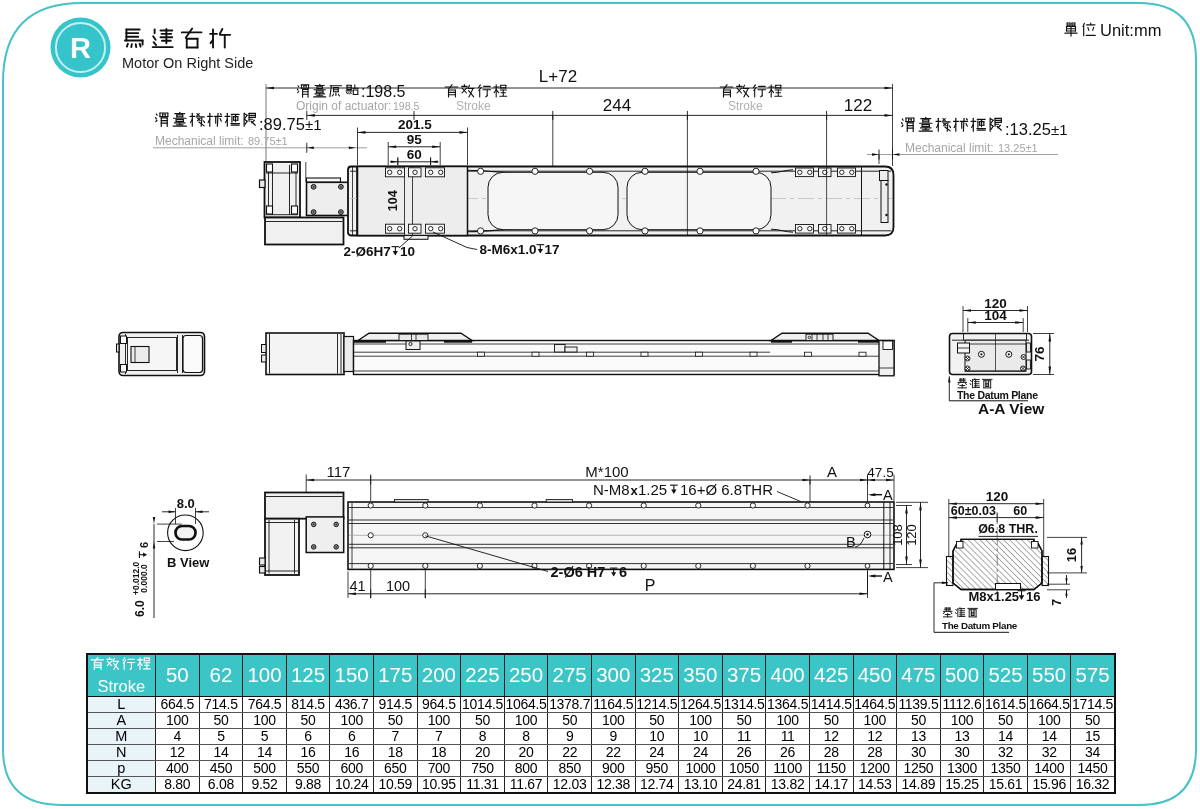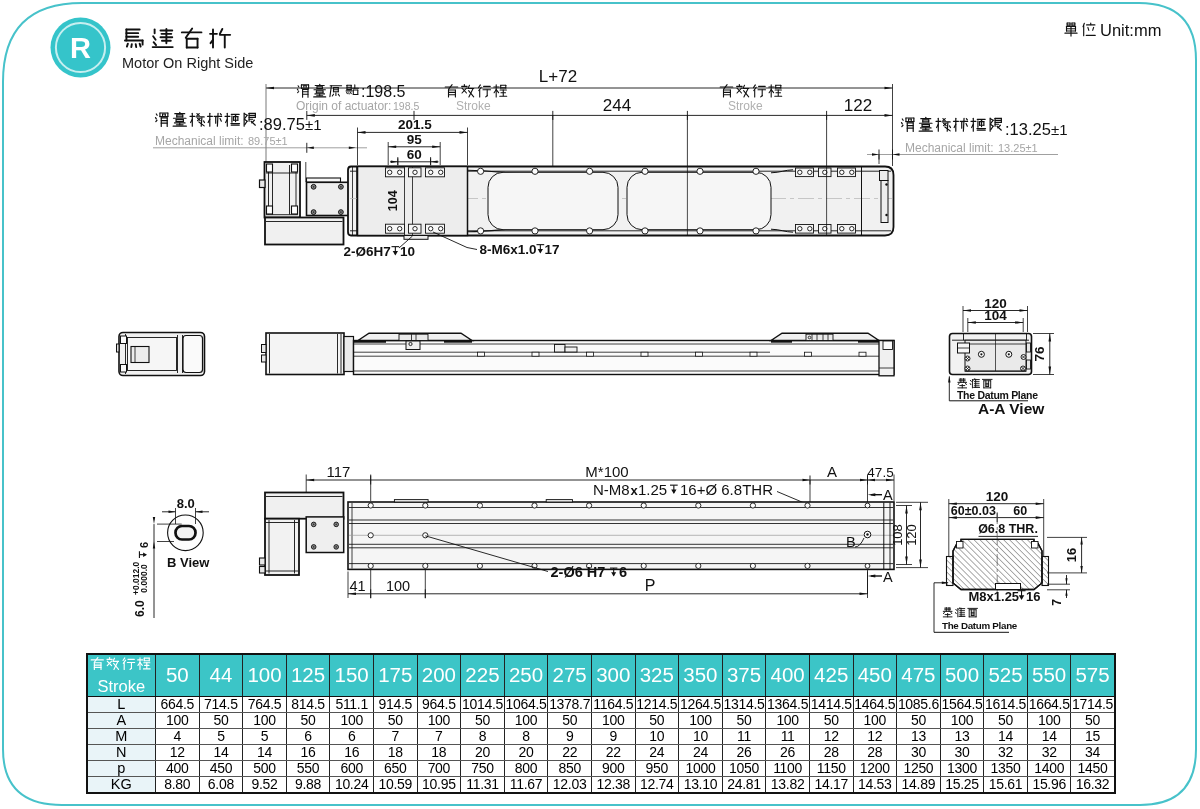--- a/index.html
+++ b/index.html
@@ -1061,21 +1061,21 @@
                 <line x1="54" y1="8" x2="54" y2="26"></line>
                 <line x1="88" y1="8" x2="88" y2="26"></line>
                 <line x1="54" y1="26" x2="88" y2="26"></line>
                 <line x1="50" y1="40" x2="92" y2="40"></line>
                 <line x1="71" y1="40" x2="71" y2="78"></line>
                 <line x1="56" y1="58" x2="86" y2="58"></line>
                 <line x1="48" y1="82" x2="94" y2="82"></line>
               </g>
             </svg><div class="stk">Stroke</div></th>
           <th>50</th>
-          <th>44</th>
+          <th>62</th>
           <th>100</th>
           <th>125</th>
           <th>150</th>
           <th>175</th>
           <th>200</th>
           <th>225</th>
           <th>250</th>
           <th>275</th>
           <th>300</th>
           <th>325</th>
@@ -1089,35 +1089,35 @@
           <th>525</th>
           <th>550</th>
           <th>575</th>
         </tr>
         <tr>
           <td class="lab">L</td>
           <td>664.5</td>
           <td>714.5</td>
           <td>764.5</td>
           <td>814.5</td>
-          <td>511.1</td>
+          <td>436.7</td>
           <td>914.5</td>
           <td>964.5</td>
           <td>1014.5</td>
           <td>1064.5</td>
           <td>1378.7</td>
           <td>1164.5</td>
           <td>1214.5</td>
           <td>1264.5</td>
           <td>1314.5</td>
           <td>1364.5</td>
           <td>1414.5</td>
           <td>1464.5</td>
-          <td>1085.6</td>
-          <td>1564.5</td>
+          <td>1139.5</td>
+          <td>1112.6</td>
           <td>1614.5</td>
           <td>1664.5</td>
           <td>1714.5</td>
         </tr>
         <tr>
           <td class="lab">A</td>
           <td>100</td>
           <td>50</td>
           <td>100</td>
           <td>50</td>

